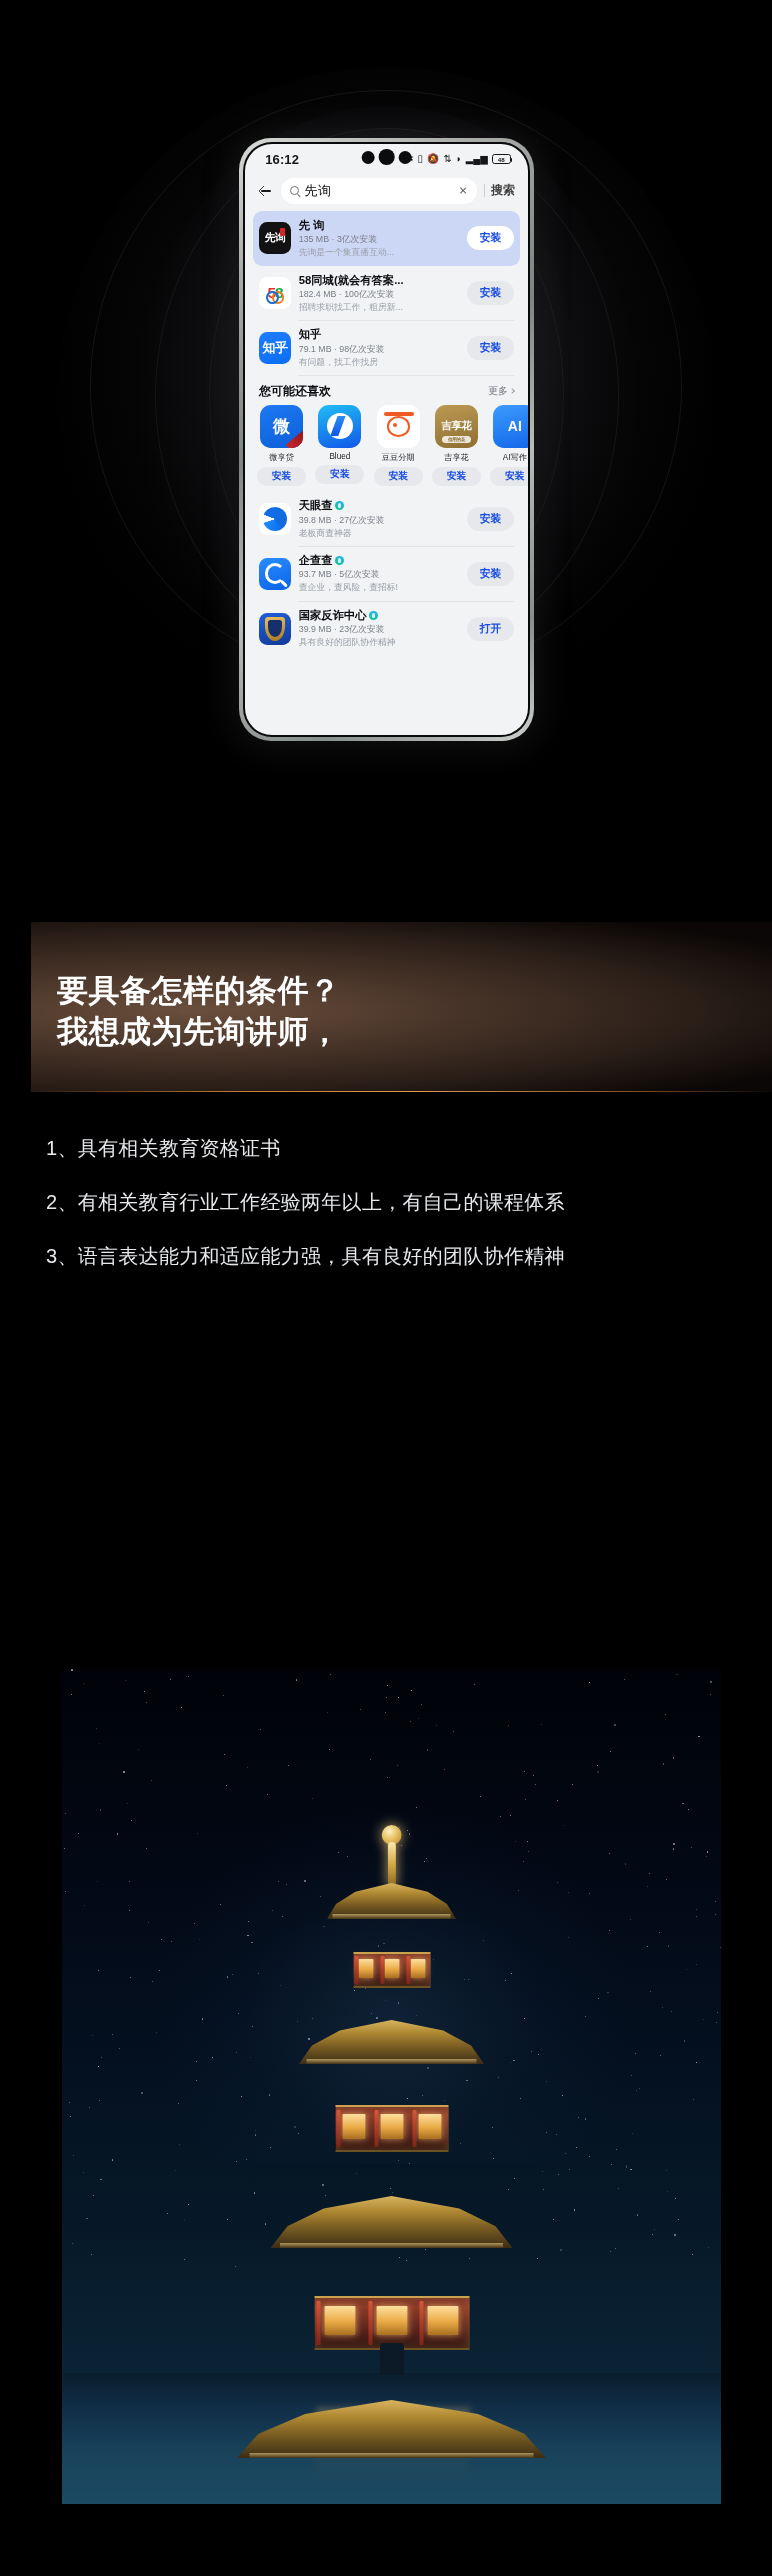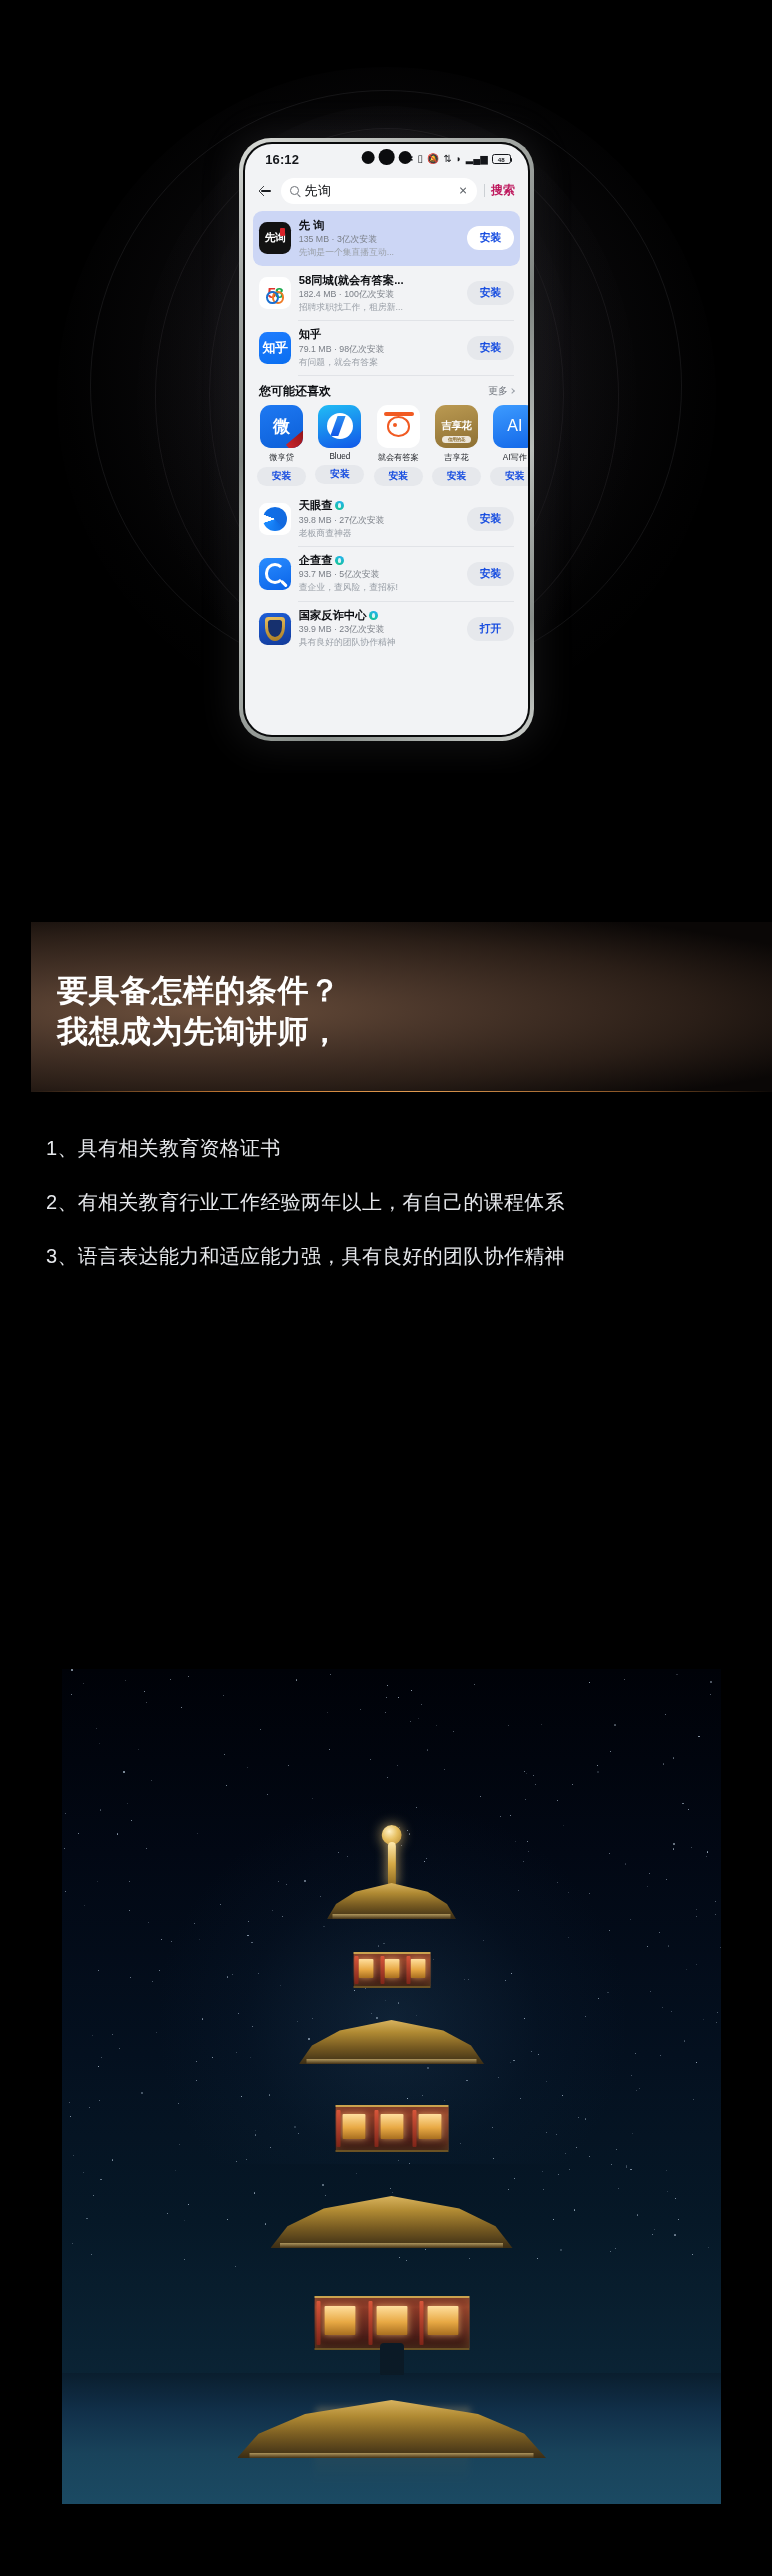--- a/index.html
+++ b/index.html
@@ -56,21 +56,21 @@
   .search-field{ flex:1; height:26px; background:#fff; border-radius:13px; display:flex; align-items:center;
     padding:0 8.2px 0 9.3px; gap:5.2px; }
   .mag{ width:8.8px; height:8.8px; border:1px solid #6c7076; border-radius:50%; position:relative; flex:0 0 8.8px; }
   .mag:after{ content:""; position:absolute; right:-2.6px; bottom:-2.1px; width:3.6px; height:1px; background:#6c7076;
     transform:rotate(45deg); border-radius:1px; }
   .search-val{ flex:1; font-size:13px; color:#0d0f12; font-weight:500; letter-spacing:0.5px; }
   .clear-x{ width:12.4px; height:12.4px; position:relative; flex:0 0 12.4px; cursor:pointer; }
   .clear-x:before,.clear-x:after{ content:""; position:absolute; left:2.1px; top:5.7px; width:8.2px; height:1px; background:#5d6167; border-radius:1px; }
   .clear-x:before{ transform:rotate(45deg); } .clear-x:after{ transform:rotate(-45deg); }
   .sb-divider{ width:0.5px; height:13.4px; background:#ccd0d4; flex:0 0 0.5px; }
-  .search-btn{ font-size:12px; font-weight:700; color:#be185d; flex:0 0 auto; cursor:pointer; }
+  .search-btn{ font-size:12px; font-weight:700; color:#404040; flex:0 0 auto; cursor:pointer; }
 
   
   .applist{ padding:0 8.2px; }
   .app-row{ display:flex; align-items:center; gap:7.7px; padding:6.7px 6.2px; border-radius:9.3px; position:relative; }
   .app-row.featured{ background:#ccd6f5; }
   .app-row.sep:after{ content:""; position:absolute; left:45px; right:6.2px; bottom:0; height:0.5px; background:#e1e3e7; }
   .app-icon{ width:32px; height:32px; flex:0 0 32px; border-radius:8.2px; overflow:hidden; position:relative;
     display:flex; align-items:center; justify-content:center; }
   .app-meta{ flex:1; min-width:0; }
   .app-name{ font-size:11.3px; font-weight:700; color:#0c0e12; white-space:nowrap; overflow:hidden; text-overflow:ellipsis; display:flex; align-items:center; gap:2.6px; }
@@ -128,21 +128,21 @@
   .ic-blued .b{ width:26px; height:26px; border-radius:50%; background:#fff; position:relative; overflow:hidden; }
   .ic-blued .b:after{ content:""; position:absolute; left:7.2px; top:3.1px; width:8.2px; height:19.6px;
     background:linear-gradient(180deg,#2b8ef0,#1157e8); transform:skewX(-20deg); }
   .ic-doudou{ background:#fff; }
   .ic-doudou .f{ width:23px; height:20.6px; border:2.6px solid #f15a22; border-radius:50%; position:relative; }
   .ic-doudou .f:before{ content:""; position:absolute; left:4.6px; top:5.2px; width:4.1px; height:4.1px; border-radius:50%; background:#f15a22; }
   .ic-doudou .f:after{ content:""; position:absolute; left:-4.6px; top:-6.2px; width:30px; height:4.6px; background:#f15a22; border-radius:2.6px; }
   .ic-jxh{ background:linear-gradient(165deg,#bb9a52,#8d6f32); color:#fff; font-size:10.3px; font-weight:700; letter-spacing:-0.3px; }
   .ic-jxh i{ position:absolute; left:7.2px; right:7.2px; bottom:5.2px; height:7.2px; background:rgba(255,255,255,.82);
     border-radius:3.6px; font-size:4.6px; color:#8d6f32; display:flex; align-items:center; justify-content:center; font-style:normal; }
-  .ic-aixie{ background:linear-gradient(165deg,#3d9bff,#1267e8); color:#fff; font-size:16px; font-weight:400; }
+  .ic-aixie{ background:linear-gradient(165deg,#3d9bff,#1267e8); color:#fff; font-size:14px; font-weight:700; }
 
   
   .qsection{ position:absolute; left:0; top:773px; width:773px; height:860px; background:#000; }
   .q-banner{ position:absolute; left:31px; top:149px; width:742px; height:170px;
     background:radial-gradient(ellipse at 22% 52%, #6b4f3c 0%, #4a362a 30%, #2a1e17 62%, #0a0706 88%); }
   .q-banner:after{ content:""; position:absolute; left:0; right:0; bottom:0; height:1.5px;
     background:linear-gradient(90deg,rgba(200,120,50,0) 0%,#c87a32 28%,#e09a50 52%,#8a5526 80%,rgba(0,0,0,0) 100%); }
   .q-title{ position:absolute; left:57px; top:198px; width:618px; z-index:3;
     font-size:31px; font-weight:800; line-height:1.32; color:#fff; letter-spacing:0.5px; }
   .q-title span{ display:block; }
@@ -262,21 +262,21 @@
             <div class="app-desc">招聘求职找工作，租房新...</div>
           </div>
           <div class="inst-btn">安装</div>
         </div>
 
         <div class="app-row sep">
           <div class="app-icon ic-zhihu">知乎</div>
           <div class="app-meta">
             <div class="app-name">知乎</div>
             <div class="app-sub">79.1 MB · 98亿次安装</div>
-            <div class="app-desc">有问题，就会有答案</div>
+            <div class="app-desc">有问题，找工作找房</div>
           </div>
           <div class="inst-btn">安装</div>
         </div>
       </div>
 
       <div class="sec-head">
         <div class="sec-title">您可能还喜欢</div>
         <div class="sec-more">
           <span>更多</span>
           <span class="chev"></span>
@@ -293,21 +293,21 @@
           <div class="grid-ico ic-blued">
                 <span class="b"></span>
               </div>
           <div class="grid-name">Blued</div>
           <div class="grid-btn">安装</div>
         </div>
         <div class="grid-item">
           <div class="grid-ico ic-doudou">
                 <span class="f"></span>
               </div>
-          <div class="grid-name">就会有答案</div>
+          <div class="grid-name">豆豆分期</div>
           <div class="grid-btn">安装</div>
         </div>
         <div class="grid-item">
           <div class="grid-ico ic-jxh">吉享花<i>信用的花</i></div>
           <div class="grid-name">吉享花</div>
           <div class="grid-btn">安装</div>
         </div>
         <div class="grid-item">
           <div class="grid-ico ic-aixie">AI</div>
           <div class="grid-name">AI写作</div>

